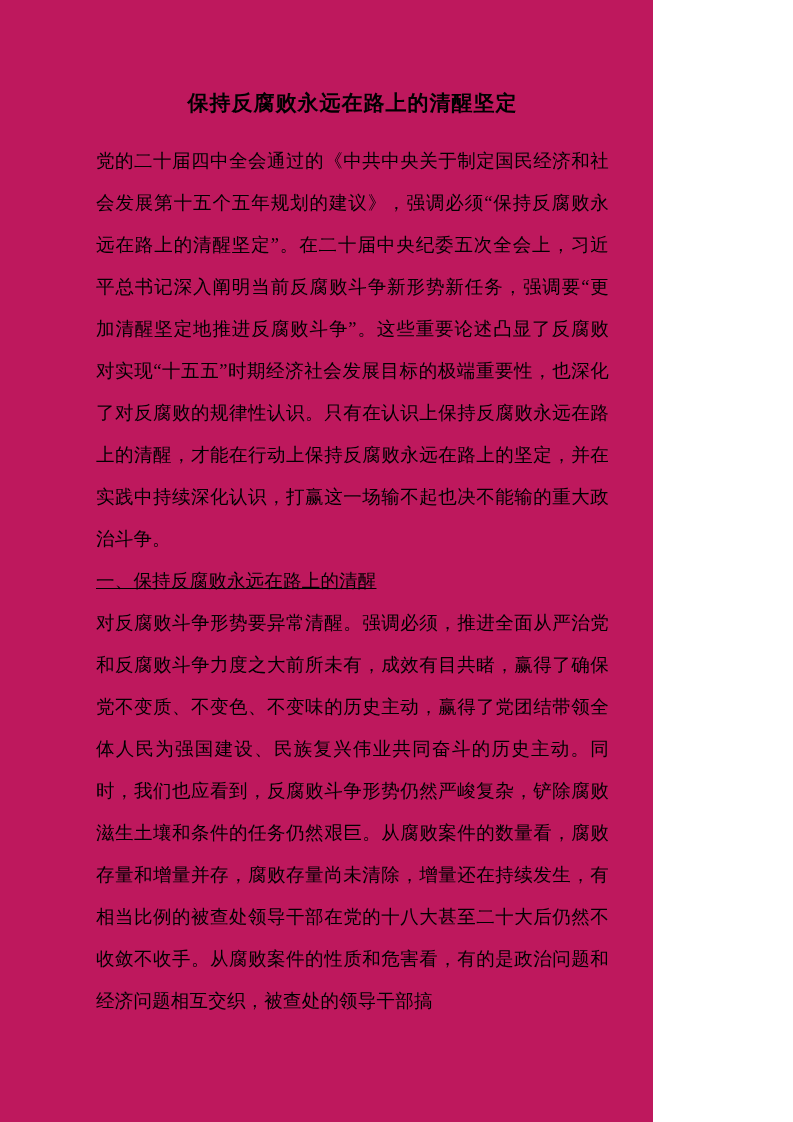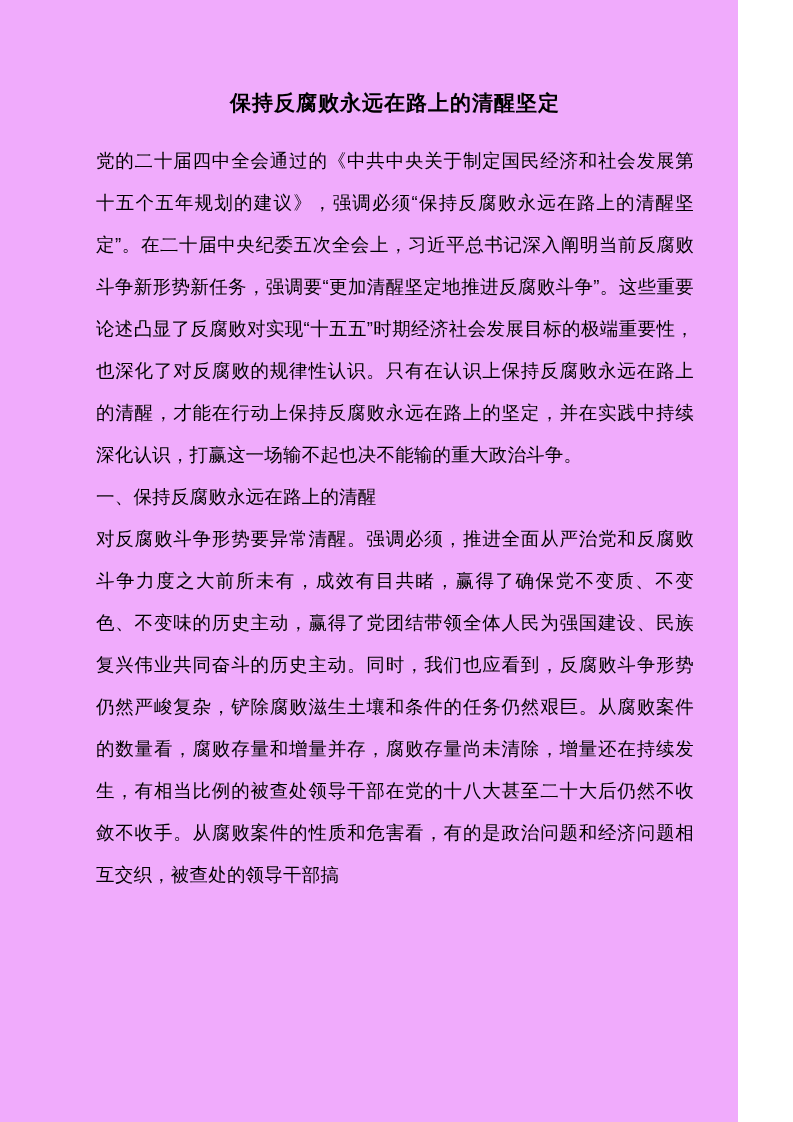--- a/index.html
+++ b/index.html
@@ -8,50 +8,51 @@
     background: #ffffff;
   }
   body {
     width: 793px;
     height: 1122px;
     font-family: "DejaVu Sans", sans-serif;
     color: #000000;
   }
   .page {
     box-sizing: border-box;
-    width: 738px;
+    width: 653px;
     height: 1122px;
     padding: 88px 44px 60px 96px;
-    background: #f0abfc;
+    background: #be185d;
   }
   .doc-title {
     font-family: "DejaVu Sans", sans-serif;
     font-size: 21px;
     font-weight: bold;
     text-align: center;
     letter-spacing: 1px;
     margin: 0 0 20px 0;
     line-height: 1.5;
   }
   .para {
-    font-family: Liberation Sans, sans-serif;
+    font-family: Liberation Serif, serif;
     font-size: 18.5px;
     line-height: 42px;
     text-align: justify;
     text-justify: inter-ideograph;
     margin: 0 0 0 0;
     letter-spacing: 0.2px;
   }
   .heading {
     font-family: "DejaVu Serif", "DejaVu Sans", serif;
     font-size: 18.5px;
     line-height: 42px;
     text-align: left;
     margin: 0;
     letter-spacing: 0.2px;
+    text-decoration: underline;
   }
 </style>
 </head>
 <body>
 
 <div class="page">
   <h1 class="doc-title">保持反腐败永远在路上的清醒坚定</h1>
   <p class="para">党的二十届四中全会通过的《中共中央关于制定国民经济和社会发展第十五个五年规划的建议》，强调必须“保持反腐败永远在路上的清醒坚定”。在二十届中央纪委五次全会上，习近平总书记深入阐明当前反腐败斗争新形势新任务，强调要“更加清醒坚定地推进反腐败斗争”。这些重要论述凸显了反腐败对实现“十五五”时期经济社会发展目标的极端重要性，也深化了对反腐败的规律性认识。只有在认识上保持反腐败永远在路上的清醒，才能在行动上保持反腐败永远在路上的坚定，并在实践中持续深化认识，打赢这一场输不起也决不能输的重大政治斗争。</p>
   <p class="heading">一、保持反腐败永远在路上的清醒</p>
   <p class="para">对反腐败斗争形势要异常清醒。强调必须，推进全面从严治党和反腐败斗争力度之大前所未有，成效有目共睹，赢得了确保党不变质、不变色、不变味的历史主动，赢得了党团结带领全体人民为强国建设、民族复兴伟业共同奋斗的历史主动。同时，我们也应看到，反腐败斗争形势仍然严峻复杂，铲除腐败滋生土壤和条件的任务仍然艰巨。从腐败案件的数量看，腐败存量和增量并存，腐败存量尚未清除，增量还在持续发生，有相当比例的被查处领导干部在党的十八大甚至二十大后仍然不收敛不收手。从腐败案件的性质和危害看，有的是政治问题和经济问题相互交织，被查处的领导干部搞</p>

